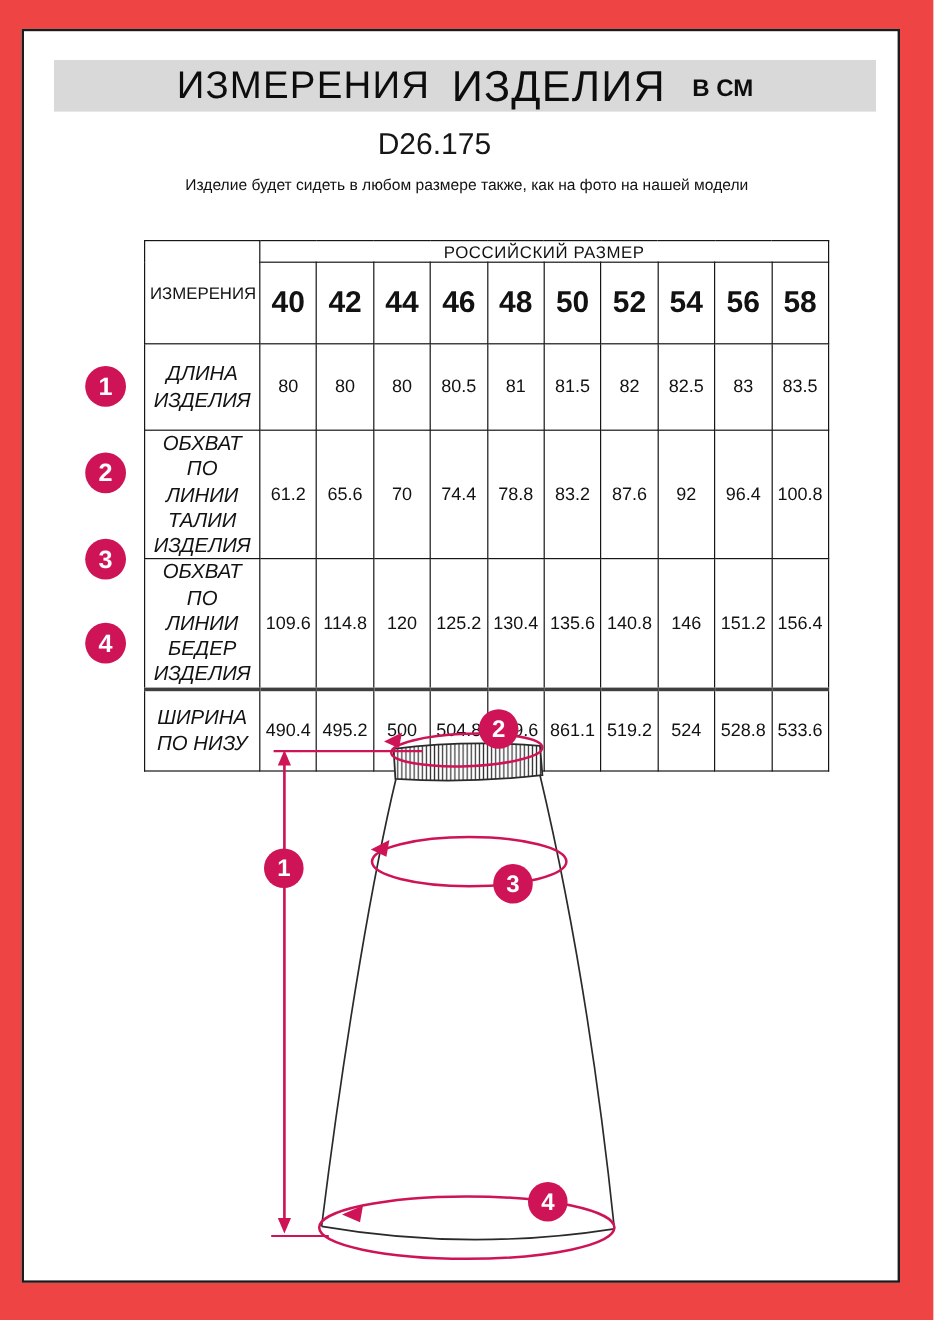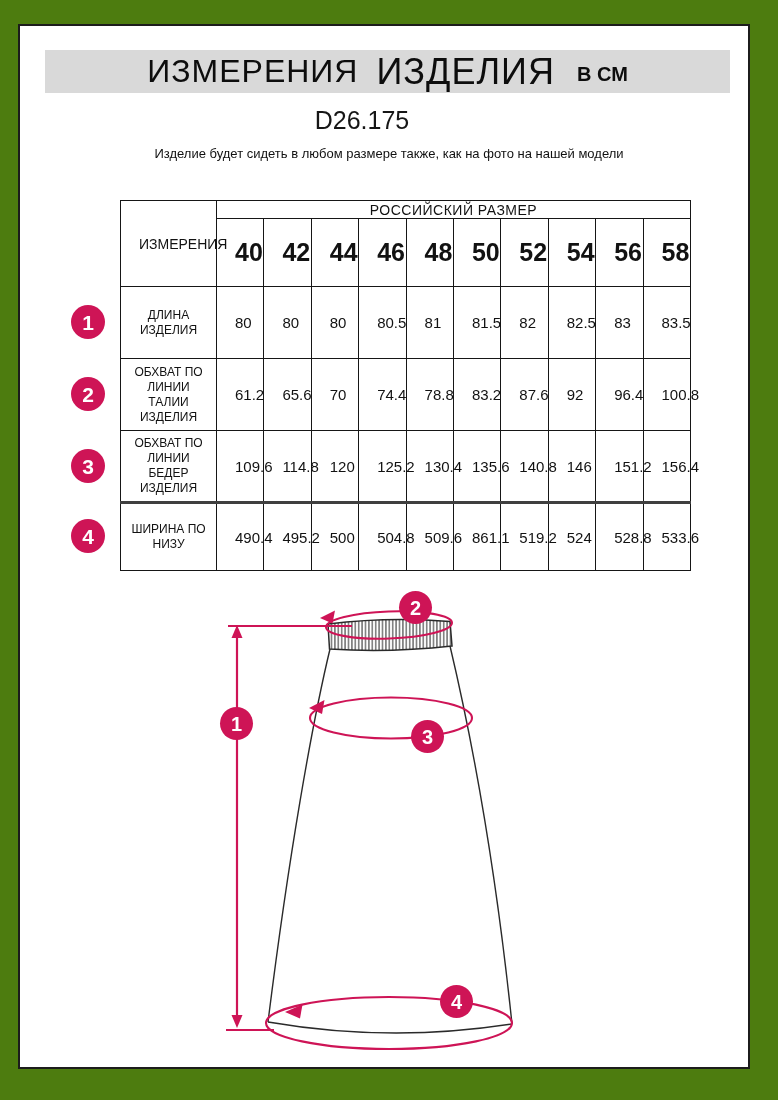--- a/index.html
+++ b/index.html
@@ -1,17 +1,17 @@
 <!DOCTYPE html>
 <html><head>
 <meta charset="utf-8">
 <style>
   html,body{margin:0;padding:0;background:#ffffff;}
   .page{
-    position:relative;width:778px;height:1100px;background:#4d7c0f;
+    position:relative;width:778px;height:1100px;background:#ef4444;
     font-family:"Liberation Sans","DejaVu Sans",sans-serif;color:#111;
     overflow:hidden;
   }
   .frame{
     position:absolute;left:18px;top:24px;width:732px;height:1045px;
     border:2px solid #1c1c1c;background:#fff;box-sizing:border-box;
   }
   .title-band{
     position:absolute;left:45px;top:50px;width:685px;height:43px;
     background:#d9d9d9;display:flex;align-items:center;justify-content:center;
@@ -27,27 +27,27 @@
   .description{
     position:absolute;left:99px;top:146px;width:580px;text-align:center;
     font-size:13px;line-height:1.22;color:#111;
   }
   table.size-table{
     position:absolute;left:120px;top:200px;width:571px;
     border-collapse:collapse;table-layout:fixed;
   }
   table.size-table th,table.size-table td{
     border:1.5px solid #161616;text-align:center;vertical-align:middle;
-    padding:0 18px;box-sizing:border-box;color:#121212;
+    padding:0 4px;box-sizing:border-box;color:#121212;
   }
   th.group-header{height:18px;font-size:14px;font-weight:400;letter-spacing:.5px;}
   th.corner{font-size:14px;font-weight:400;}
   tr.sizes-row th{height:68px;font-size:25px;font-weight:700;}
   tbody td{font-size:15px;font-weight:400;}
-  tbody td.rlabel{font-size:12px;line-height:1.25;padding:0 6px;}
+  tbody td.rlabel{font-size:17px;line-height:1.25;padding:0 6px;font-style:italic;}
   tbody tr.r1 td{height:72px;}
   tbody tr.r2 td{height:72px;margin-top:24px;}
   tbody tr.r3 td{height:72px;}
   tbody tr.r4 td{height:68px;border-top:3px solid #3f3f3f;}
   .badge{
     position:absolute;width:34px;height:34px;border-radius:50%;
     background:#CE1456;color:#fff;font-size:21px;font-weight:700;
     display:flex;align-items:center;justify-content:center;line-height:1;
   }
   .badge.small{width:33px;height:33px;font-size:20px;}

